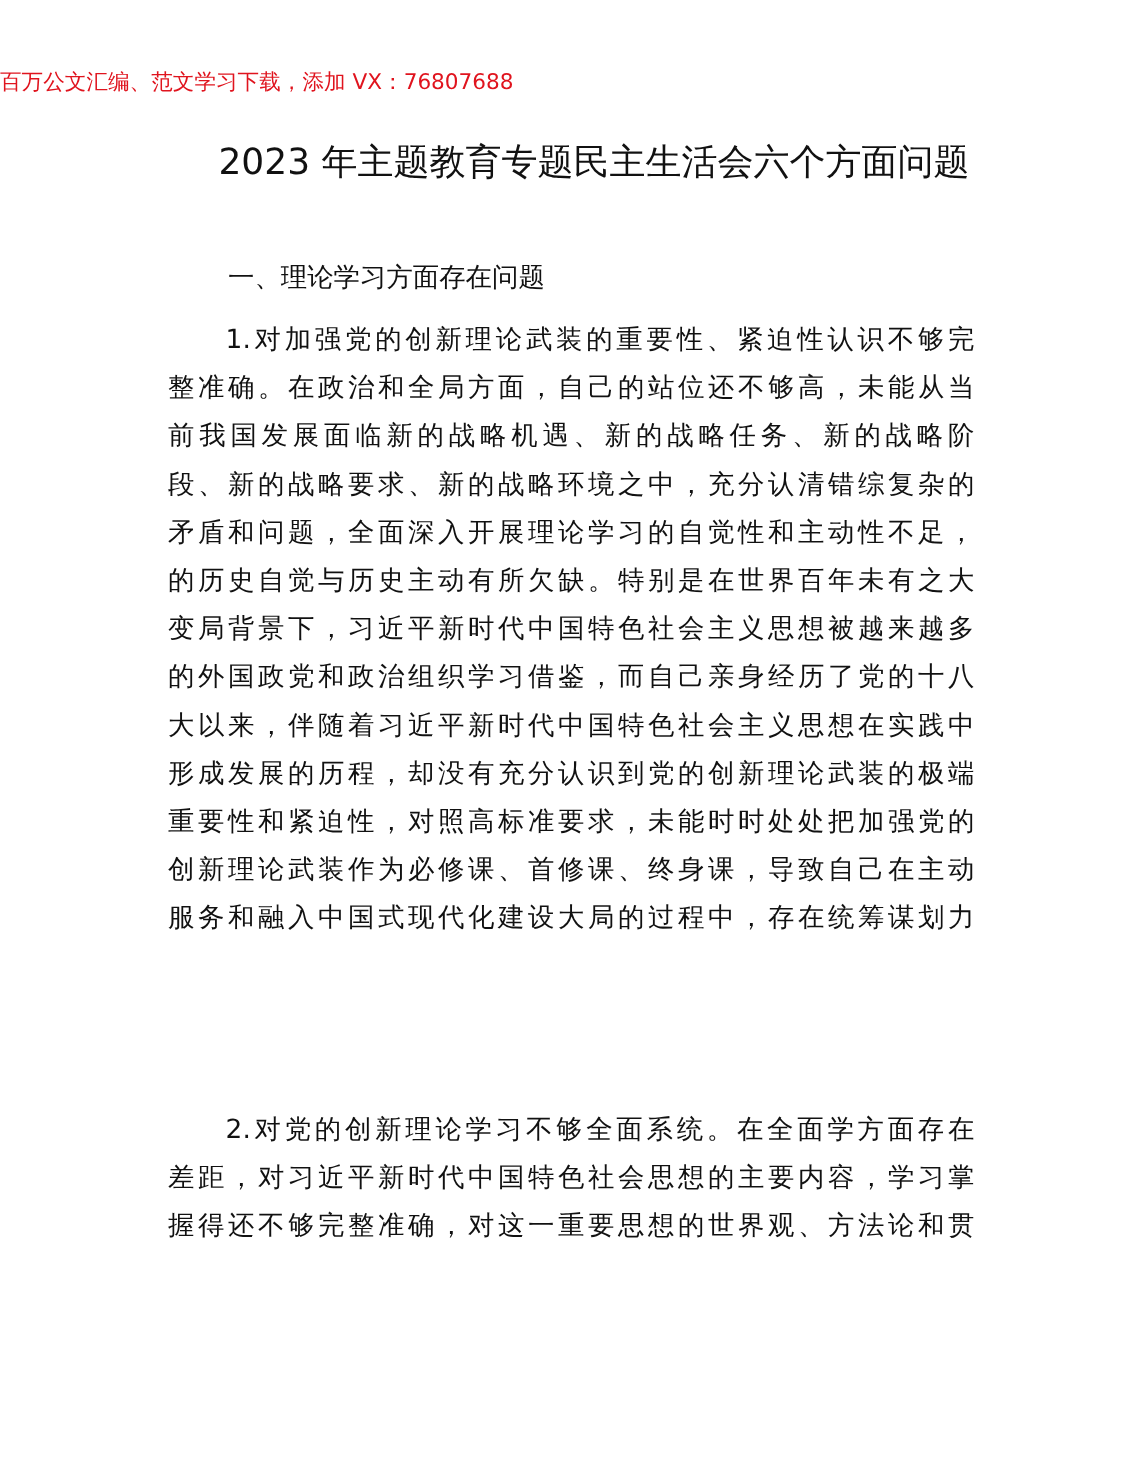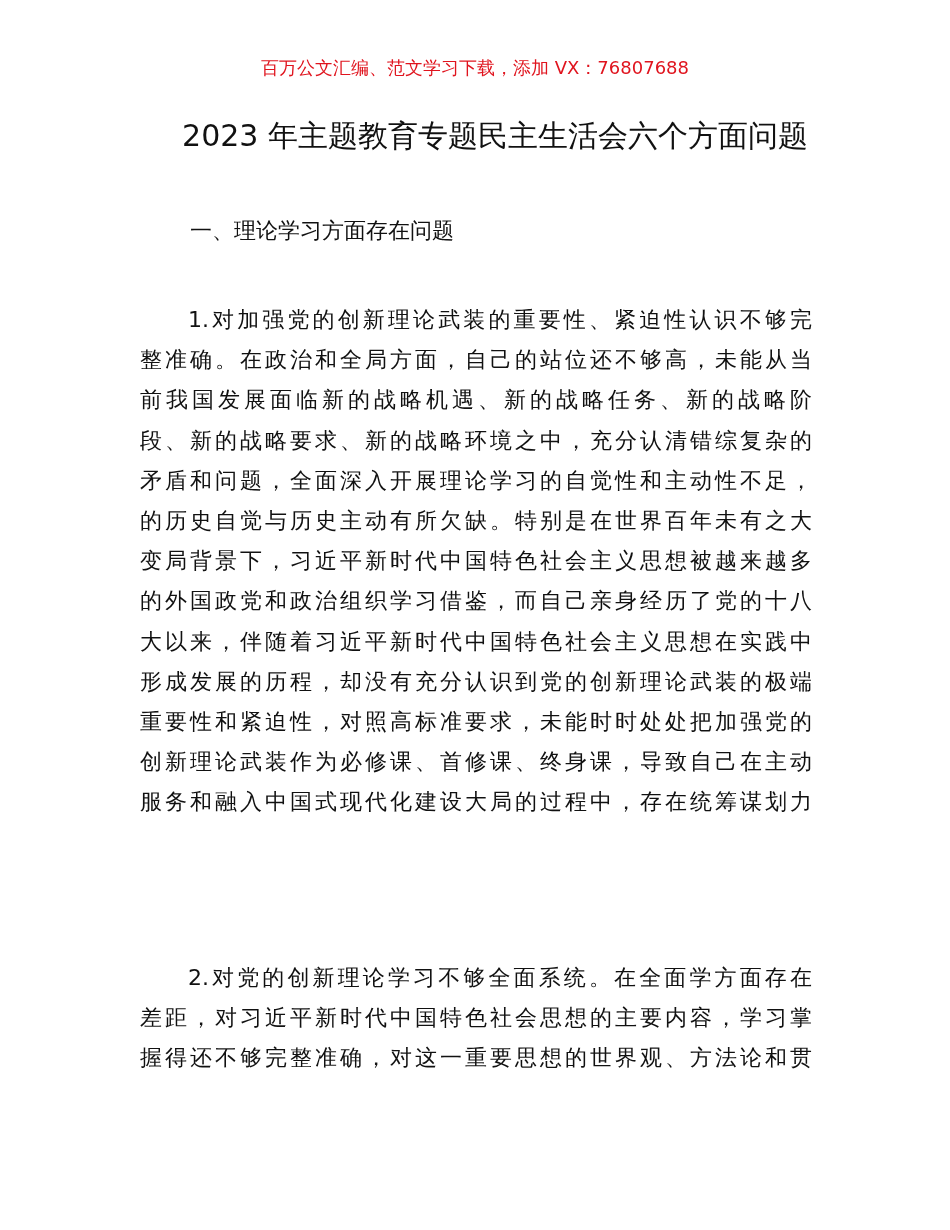--- a/index.html
+++ b/index.html
@@ -13,21 +13,21 @@
     position: relative;
     overflow: hidden;
     font-family: "DejaVu Sans", "Liberation Sans", sans-serif;
     color: #111111;
   }
   .header-note {
     position: absolute;
     top: 56px;
     left: 0;
     width: 950px;
-    text-align: center;
+    text-align: left;
     font-size: 18px;
     color: #e0141e;
     letter-spacing: 0px;
   }
   .title {
     position: absolute;
     top: 114px;
     left: 0;
     width: 950px;
     text-align: center;
@@ -57,21 +57,20 @@
     line-height: 40.2px;
     white-space: nowrap;
     text-align: justify;
     text-align-last: justify;
   }
   .line.last {
     text-align-last: left;
   }
   .line.indent {
     padding-left: 48px;
-    margin-top: 36px;
   }
 </style>
 </head>
 <body>
 
 <div class="header-note">百万公文汇编、范文学习下载，添加 VX：76807688</div>
 
 <div class="title">
   <div>2023 年主题教育专题民主生活会六个方面问题</div>
 </div>

